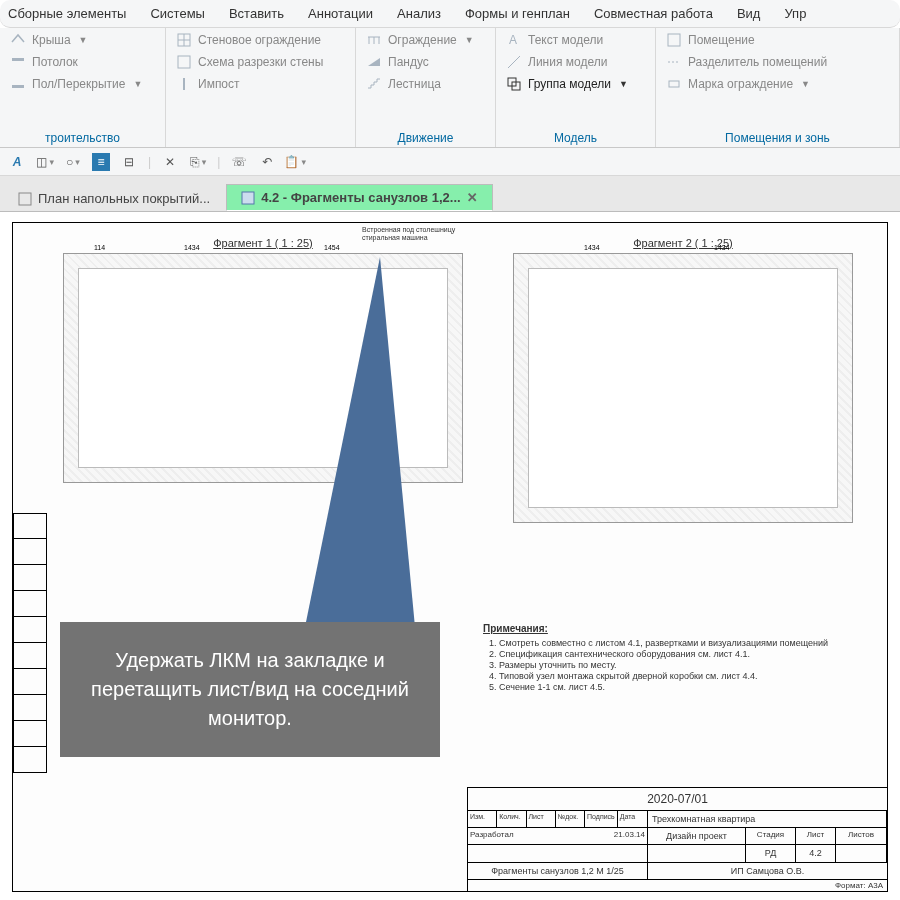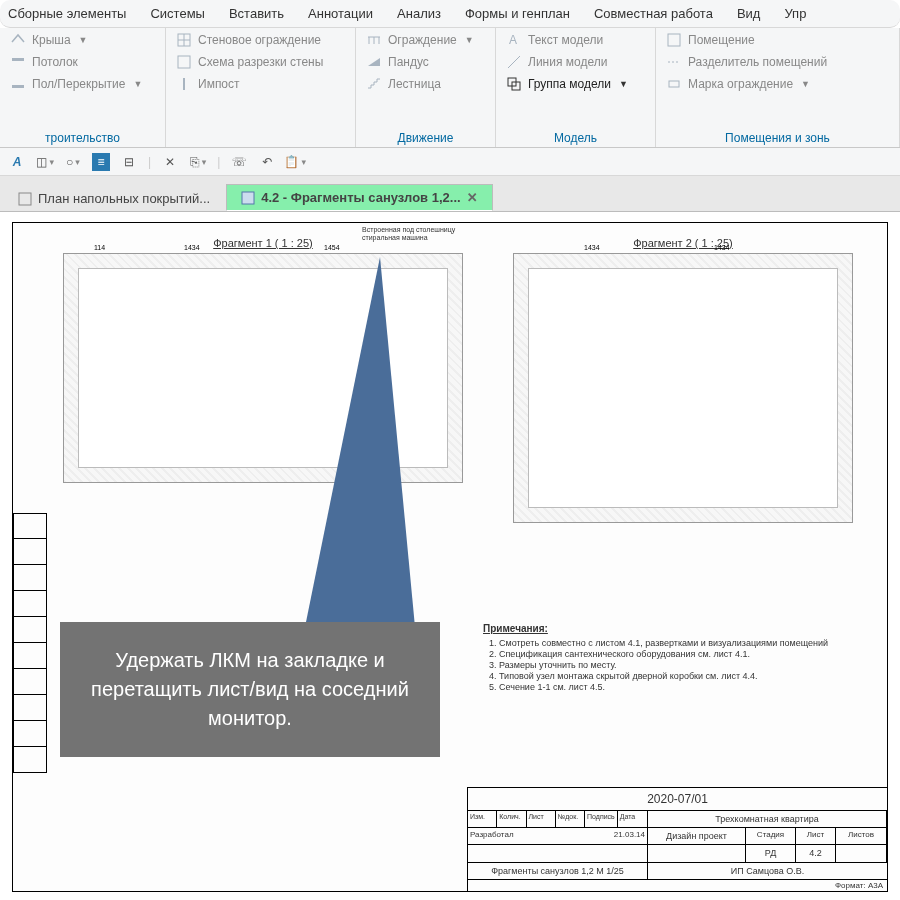--- a/index.html
+++ b/index.html
@@ -288,21 +288,21 @@
       <div class="tb-row" style="font-size:12px">2020-07/01</div>
       <div class="tb-grid">
         <div style="display:grid;grid-template-columns:repeat(6,1fr);padding:0">
           <div style="border-right:1px solid #000;padding:2px;font-size:7px">Изм.</div>
           <div style="border-right:1px solid #000;padding:2px;font-size:7px">Колич.</div>
           <div style="border-right:1px solid #000;padding:2px;font-size:7px">Лист</div>
           <div style="border-right:1px solid #000;padding:2px;font-size:7px">№док.</div>
           <div style="border-right:1px solid #000;padding:2px;font-size:7px">Подпись</div>
           <div style="padding:2px;font-size:7px">Дата</div>
         </div>
-        <div style="text-align:center">Трехкомнатная квартира</div>
+        <div style="text-align:left">Трехкомнатная квартира</div>
         <div style="font-size:8px;padding:2px"><span>Разработал</span><span style="float:right">21.03.14</span></div>
         <div style="display:grid;grid-template-columns:1fr 50px 40px 50px;padding:0">
           <div style="border-right:1px solid #000;text-align:center;padding:3px">Дизайн проект</div>
           <div style="border-right:1px solid #000;text-align:center;font-size:8px;padding:2px">Стадия</div>
           <div style="border-right:1px solid #000;text-align:center;font-size:8px;padding:2px">Лист</div>
           <div style="text-align:center;font-size:8px;padding:2px">Листов</div>
         </div>
         <div style="height:18px"></div>
         <div style="display:grid;grid-template-columns:1fr 50px 40px 50px;padding:0">
           <div style="border-right:1px solid #000"></div>

